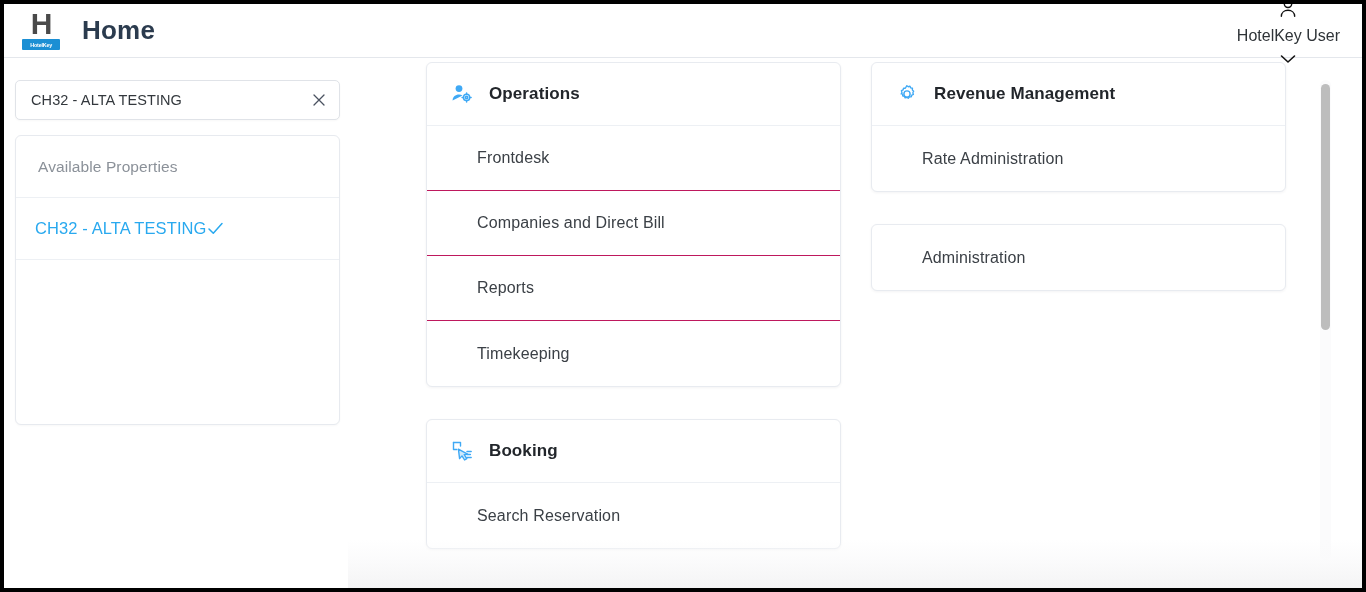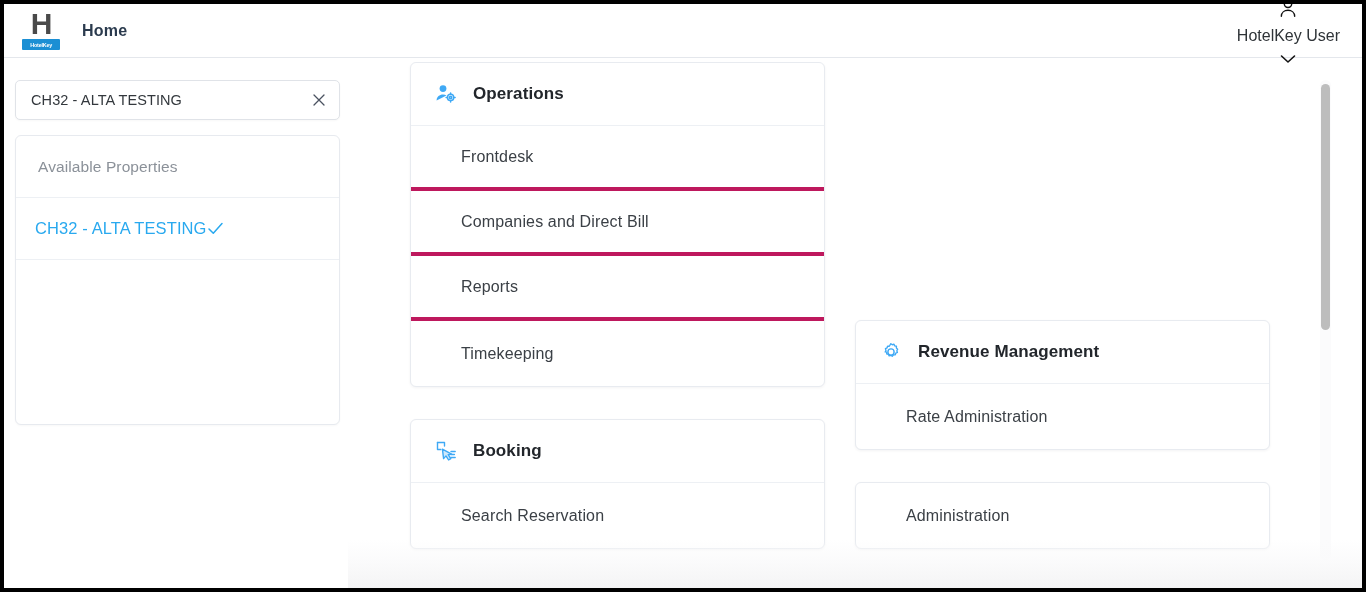--- a/index.html
+++ b/index.html
@@ -64,21 +64,21 @@
   .logo-bar span {
     color: #ffffff;
     font-size: 6px;
     font-weight: bold;
     letter-spacing: -0.2px;
     transform: scale(0.9);
   }
 
   .page-title {
     margin-left: 22px;
-    font-size: 16px;
+    font-size: 26px;
     font-weight: bold;
     color: #2b3b4e;
     letter-spacing: 0.2px;
   }
 
   .header-right {
     margin-left: auto;
     margin-right: 22px;
     display: flex;
     align-items: center;
@@ -173,26 +173,25 @@
     position: absolute;
     left: 360px;
     top: 58px;
     width: 998px;
     height: 510px;
     overflow: hidden;
   }
 
   .cards-grid {
     position: absolute;
-    left: 0; top: 0;
+    left: 16px; top: 0;
     width: 960px;
     display: flex;
     flex-wrap: wrap;
     gap: 0;
-    align-items: flex-end;
   }
 
   .col {
     width: 415px;
     margin-right: 30px;
   }
   .col:first-child { margin-left: 46px; }
 
   .card {
     width: 415px;
@@ -218,21 +217,21 @@
     color: #22262b;
     letter-spacing: 0.1px;
   }
   .card-icon { width: 22px; height: 22px; display: block; flex: none; }
 
   .card-row {
     height: 65px;
     display: flex;
     align-items: center;
     padding-left: 50px;
-    border-bottom: 4px solid #be185d;
+    border-bottom: 1px solid #be185d;
     font-size: 16px;
     color: #3b4046;
     letter-spacing: 0.15px;
     cursor: pointer;
     position: relative;
   }
   .card-row:last-child { border-bottom: none; }
 
   .card-row.highlighted {
     outline: 3px solid #fb1605;

